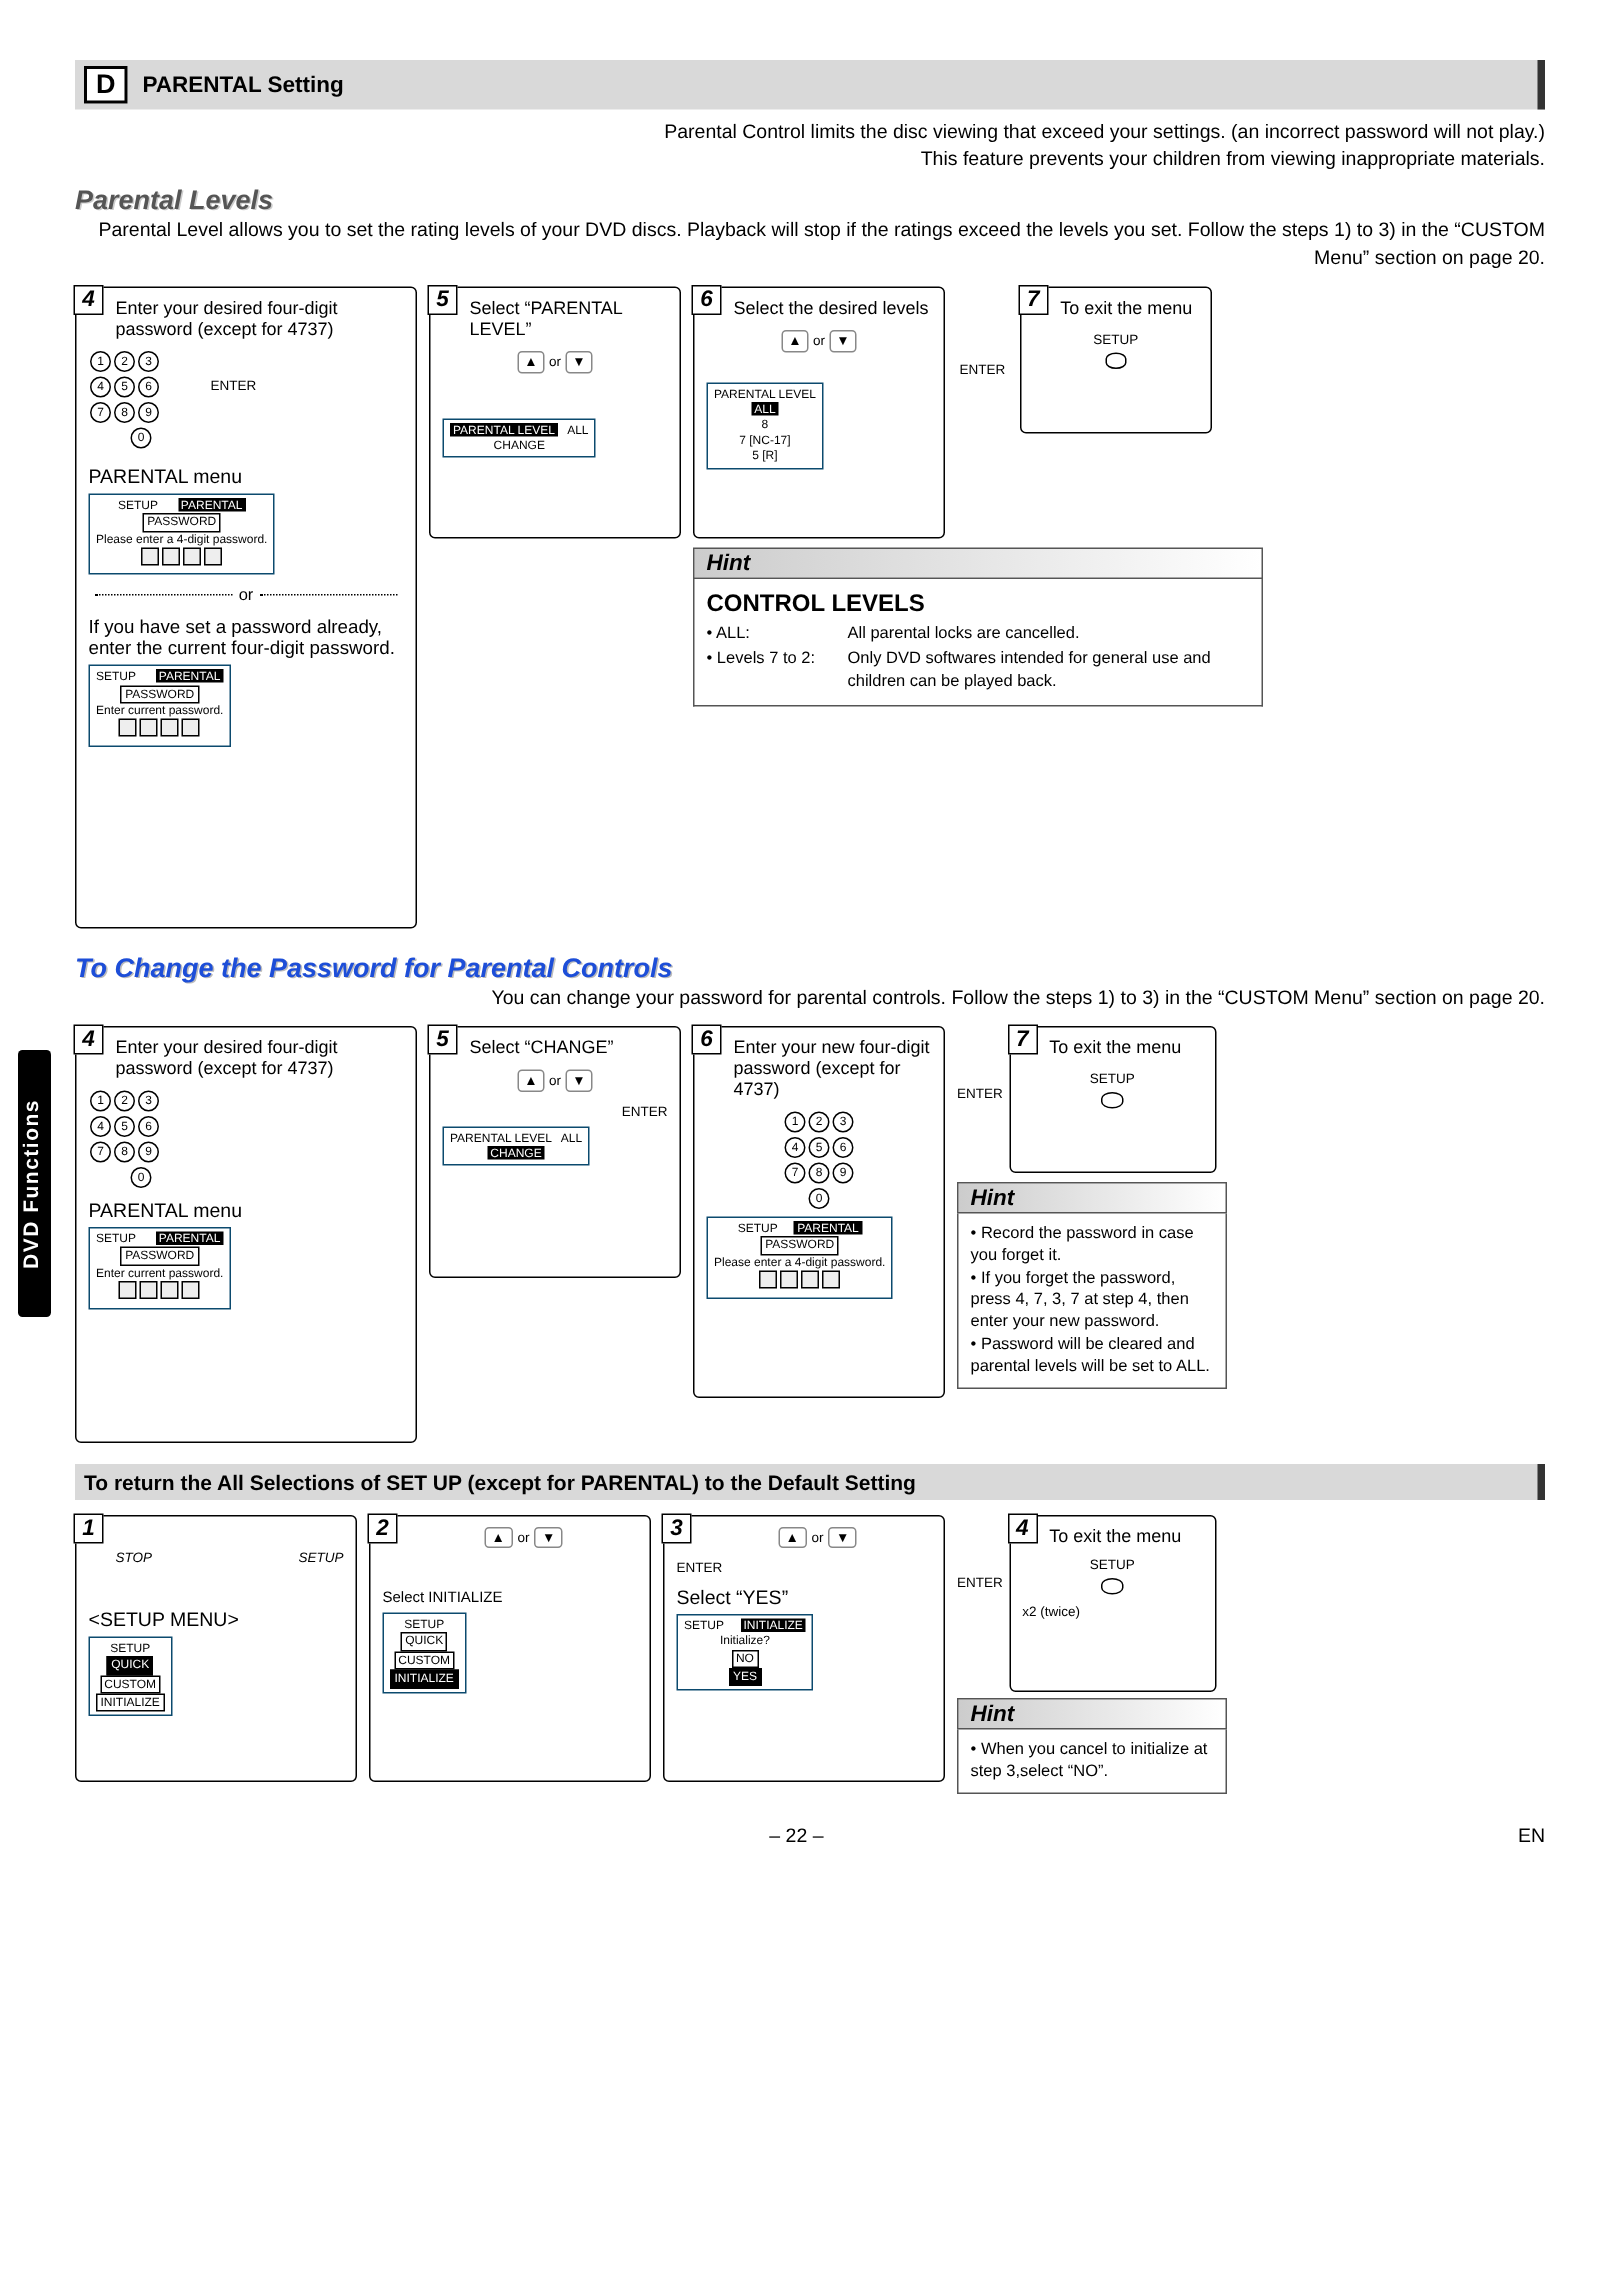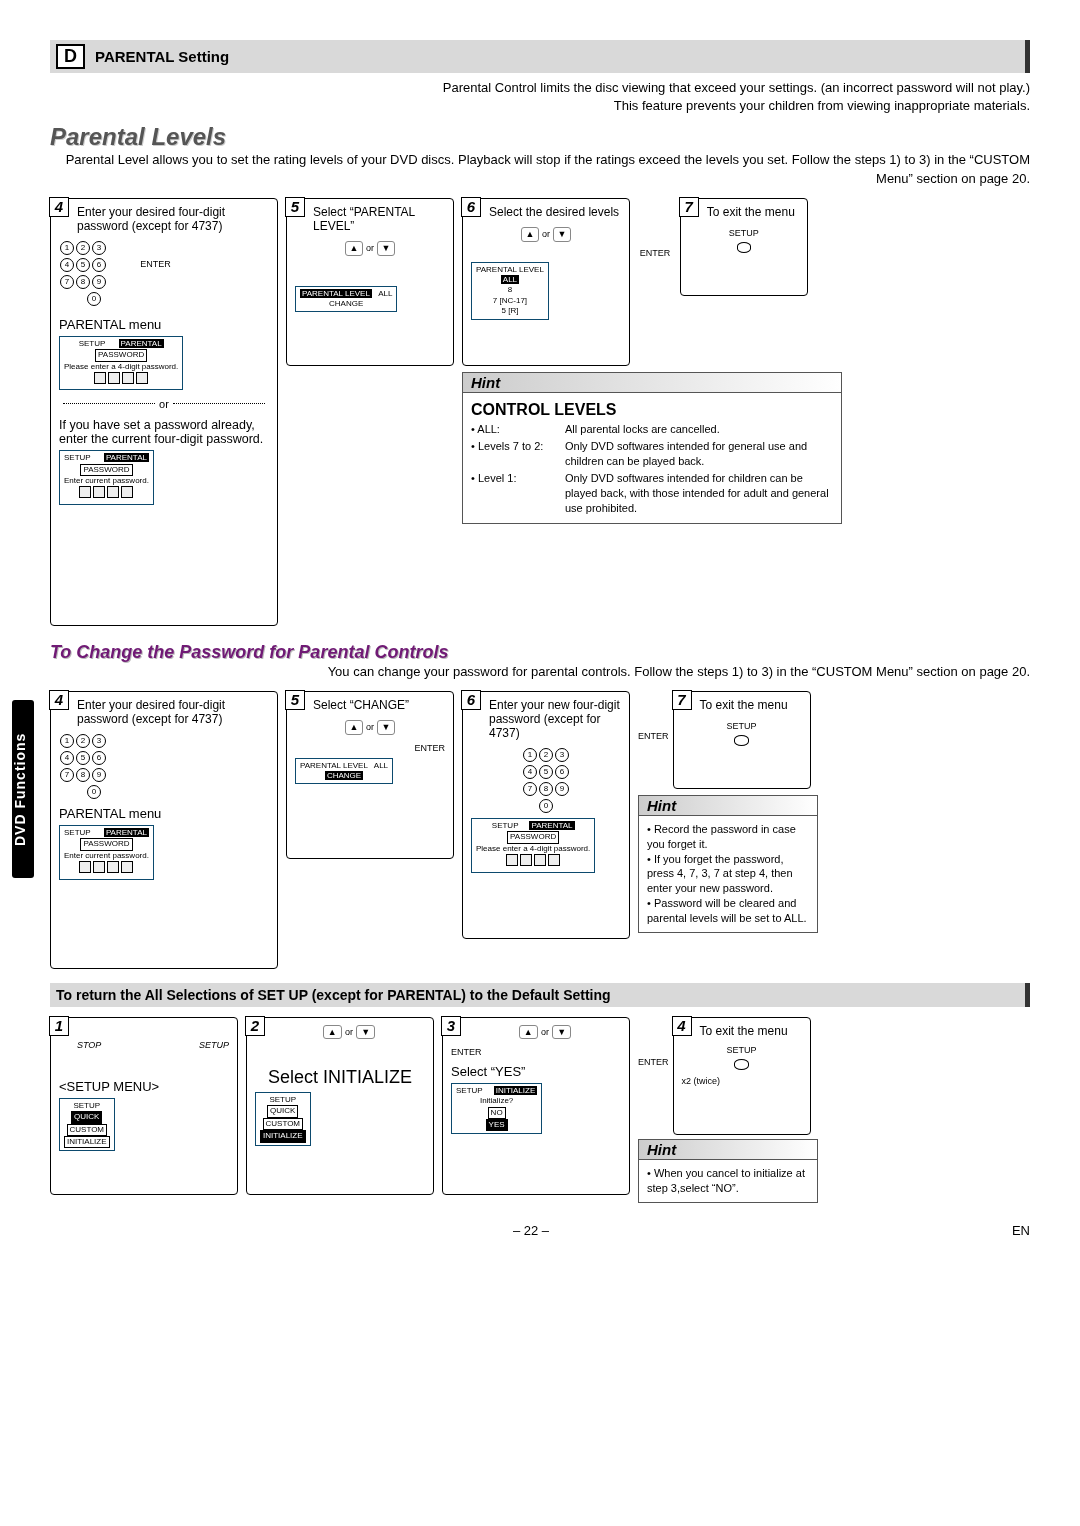--- a/index.html
+++ b/index.html
@@ -26,30 +26,30 @@
     border:2px solid #000;
     padding:0 6px;
     margin-right:10px;
     font-size:18px;
     background:#fff;
   }
   .body-text { font-size: 13px; line-height: 1.4; text-align: right; }
   .italic-head {
     font-style: italic;
     font-weight: bold;
-    font-size: 24px;
+    font-size: 18px;
     color:#555;
     text-shadow:1px 1px 0 #ccc;
     margin-top:8px;
   }
   .italic-head-blue {
     font-style: italic;
     font-weight: bold;
     font-size: 18px;
-    color:#701a75;
+    color:#1d4ed8;
     text-shadow:1px 1px 0 #bbb;
     margin-top:16px;
   }
   .step-row {
     display: flex;
     gap: 8px;
     margin-top: 10px;
     align-items: flex-start;
   }
   .step-box {
@@ -226,24 +226,20 @@
     <div class="hint-body">
       <div style="font-weight:bold;font-size:16px;">CONTROL LEVELS</div>
       <div class="ctl-row">
           <div class="ctl-k">• ALL:</div>
           <div>All parental locks are cancelled.</div>
         </div>
       <div class="ctl-row">
           <div class="ctl-k">• Levels 7 to 2:</div>
           <div>Only DVD softwares intended for general use and children can be played back.</div>
         </div>
-      <div class="ctl-row">
-          <div class="ctl-k">• Level 1:</div>
-          <div>Only DVD softwares intended for children can be played back, with those intended for adult and general use prohibited.</div>
-        </div>
     </div>
   </div>
 </div>
 
 <div class="italic-head-blue">To Change the Password for Parental Controls</div>
 <div class="body-text">You can change your password for parental controls.  Follow the steps 1) to 3) in the “CUSTOM Menu” section on page 20.</div>
 
 <div class="step-row">
 
   <div class="step-box" style="width:210px;min-height:260px;">
@@ -338,21 +334,21 @@
     </div>
   </div>
 
   <div class="step-box" style="width:170px;min-height:160px;">
     <div class="step-num">2</div>
     <div class="step-text" style="text-align:center;">
       <span class="arrow-icons">▲</span>
       <span class="mini">or</span>
       <span class="arrow-icons">▼</span>
     </div>
-    <div style="font-size:18px;margin-top:28px;text-align:center;">Select INITIALIZE</div>
+    <div style="font-size:10px;margin-top:28px;">Select INITIALIZE</div>
     <div class="osd">
       <span>SETUP</span><br>
       <span class="tiny-box">QUICK</span><br>
       <span class="tiny-box">CUSTOM</span><br>
       <span class="tiny-box inv">INITIALIZE</span>
     </div>
   </div>
 
   <div class="step-box" style="width:170px;min-height:160px;">
     <div class="step-num">3</div>

